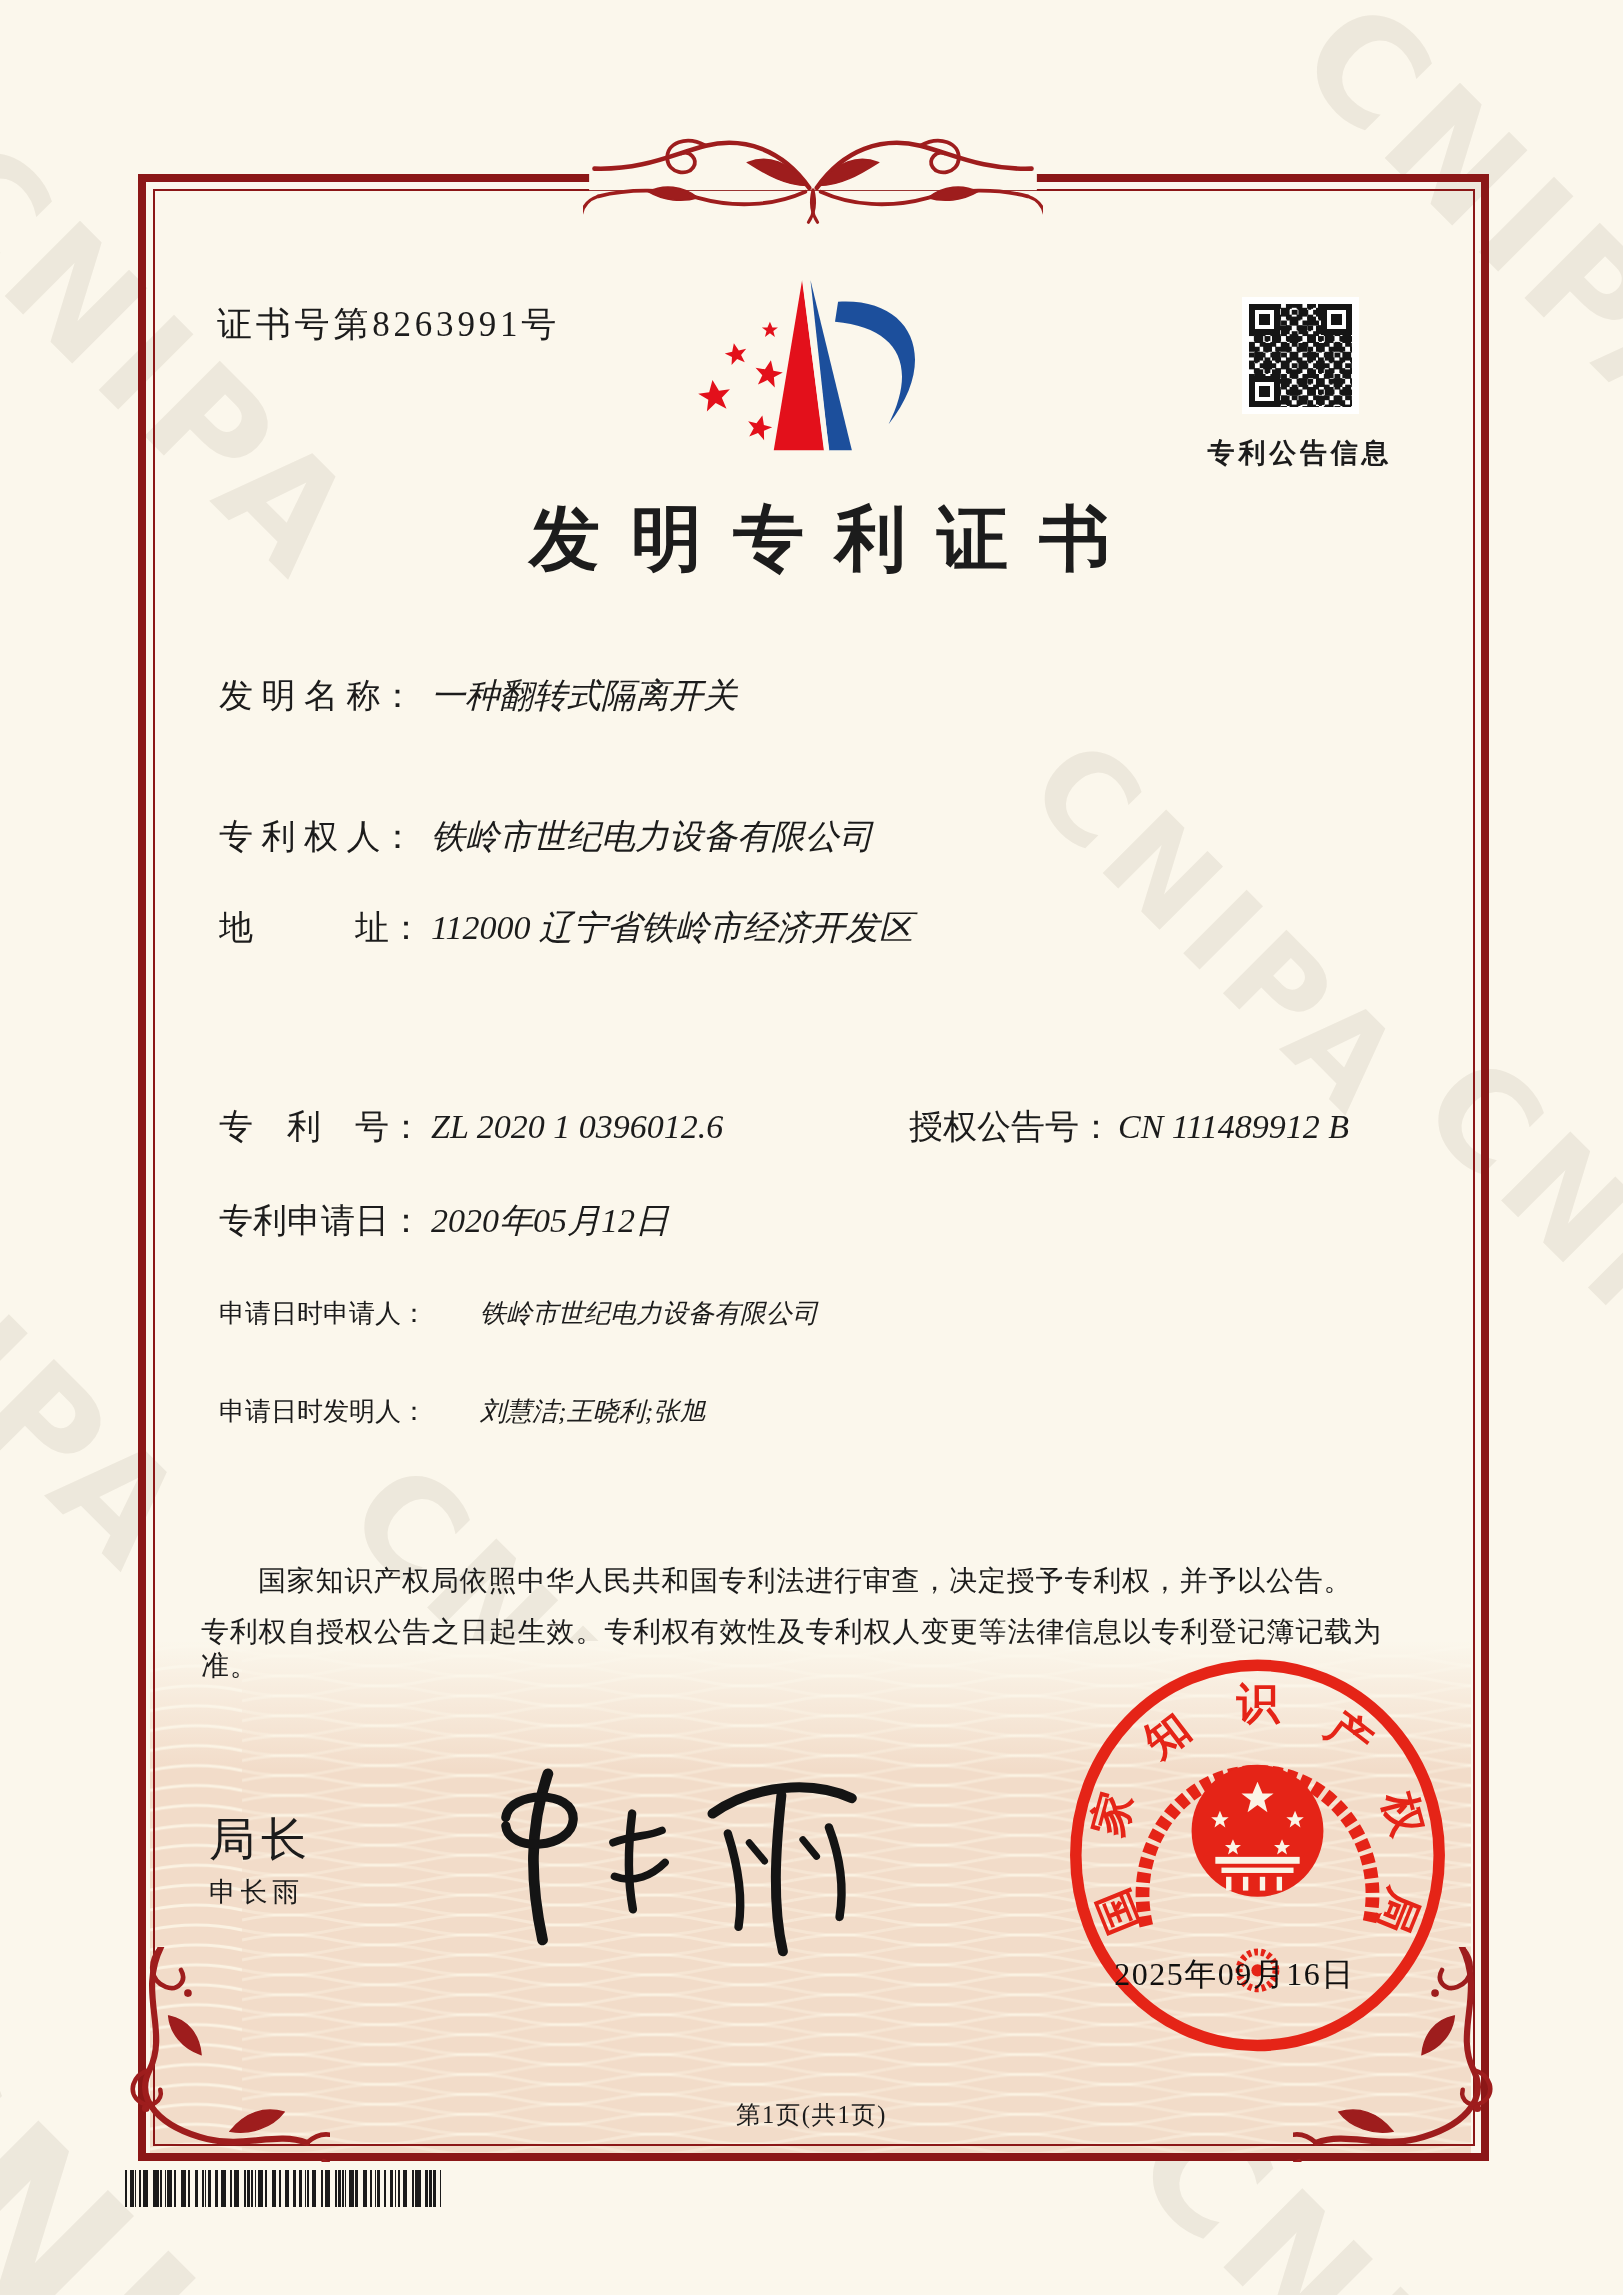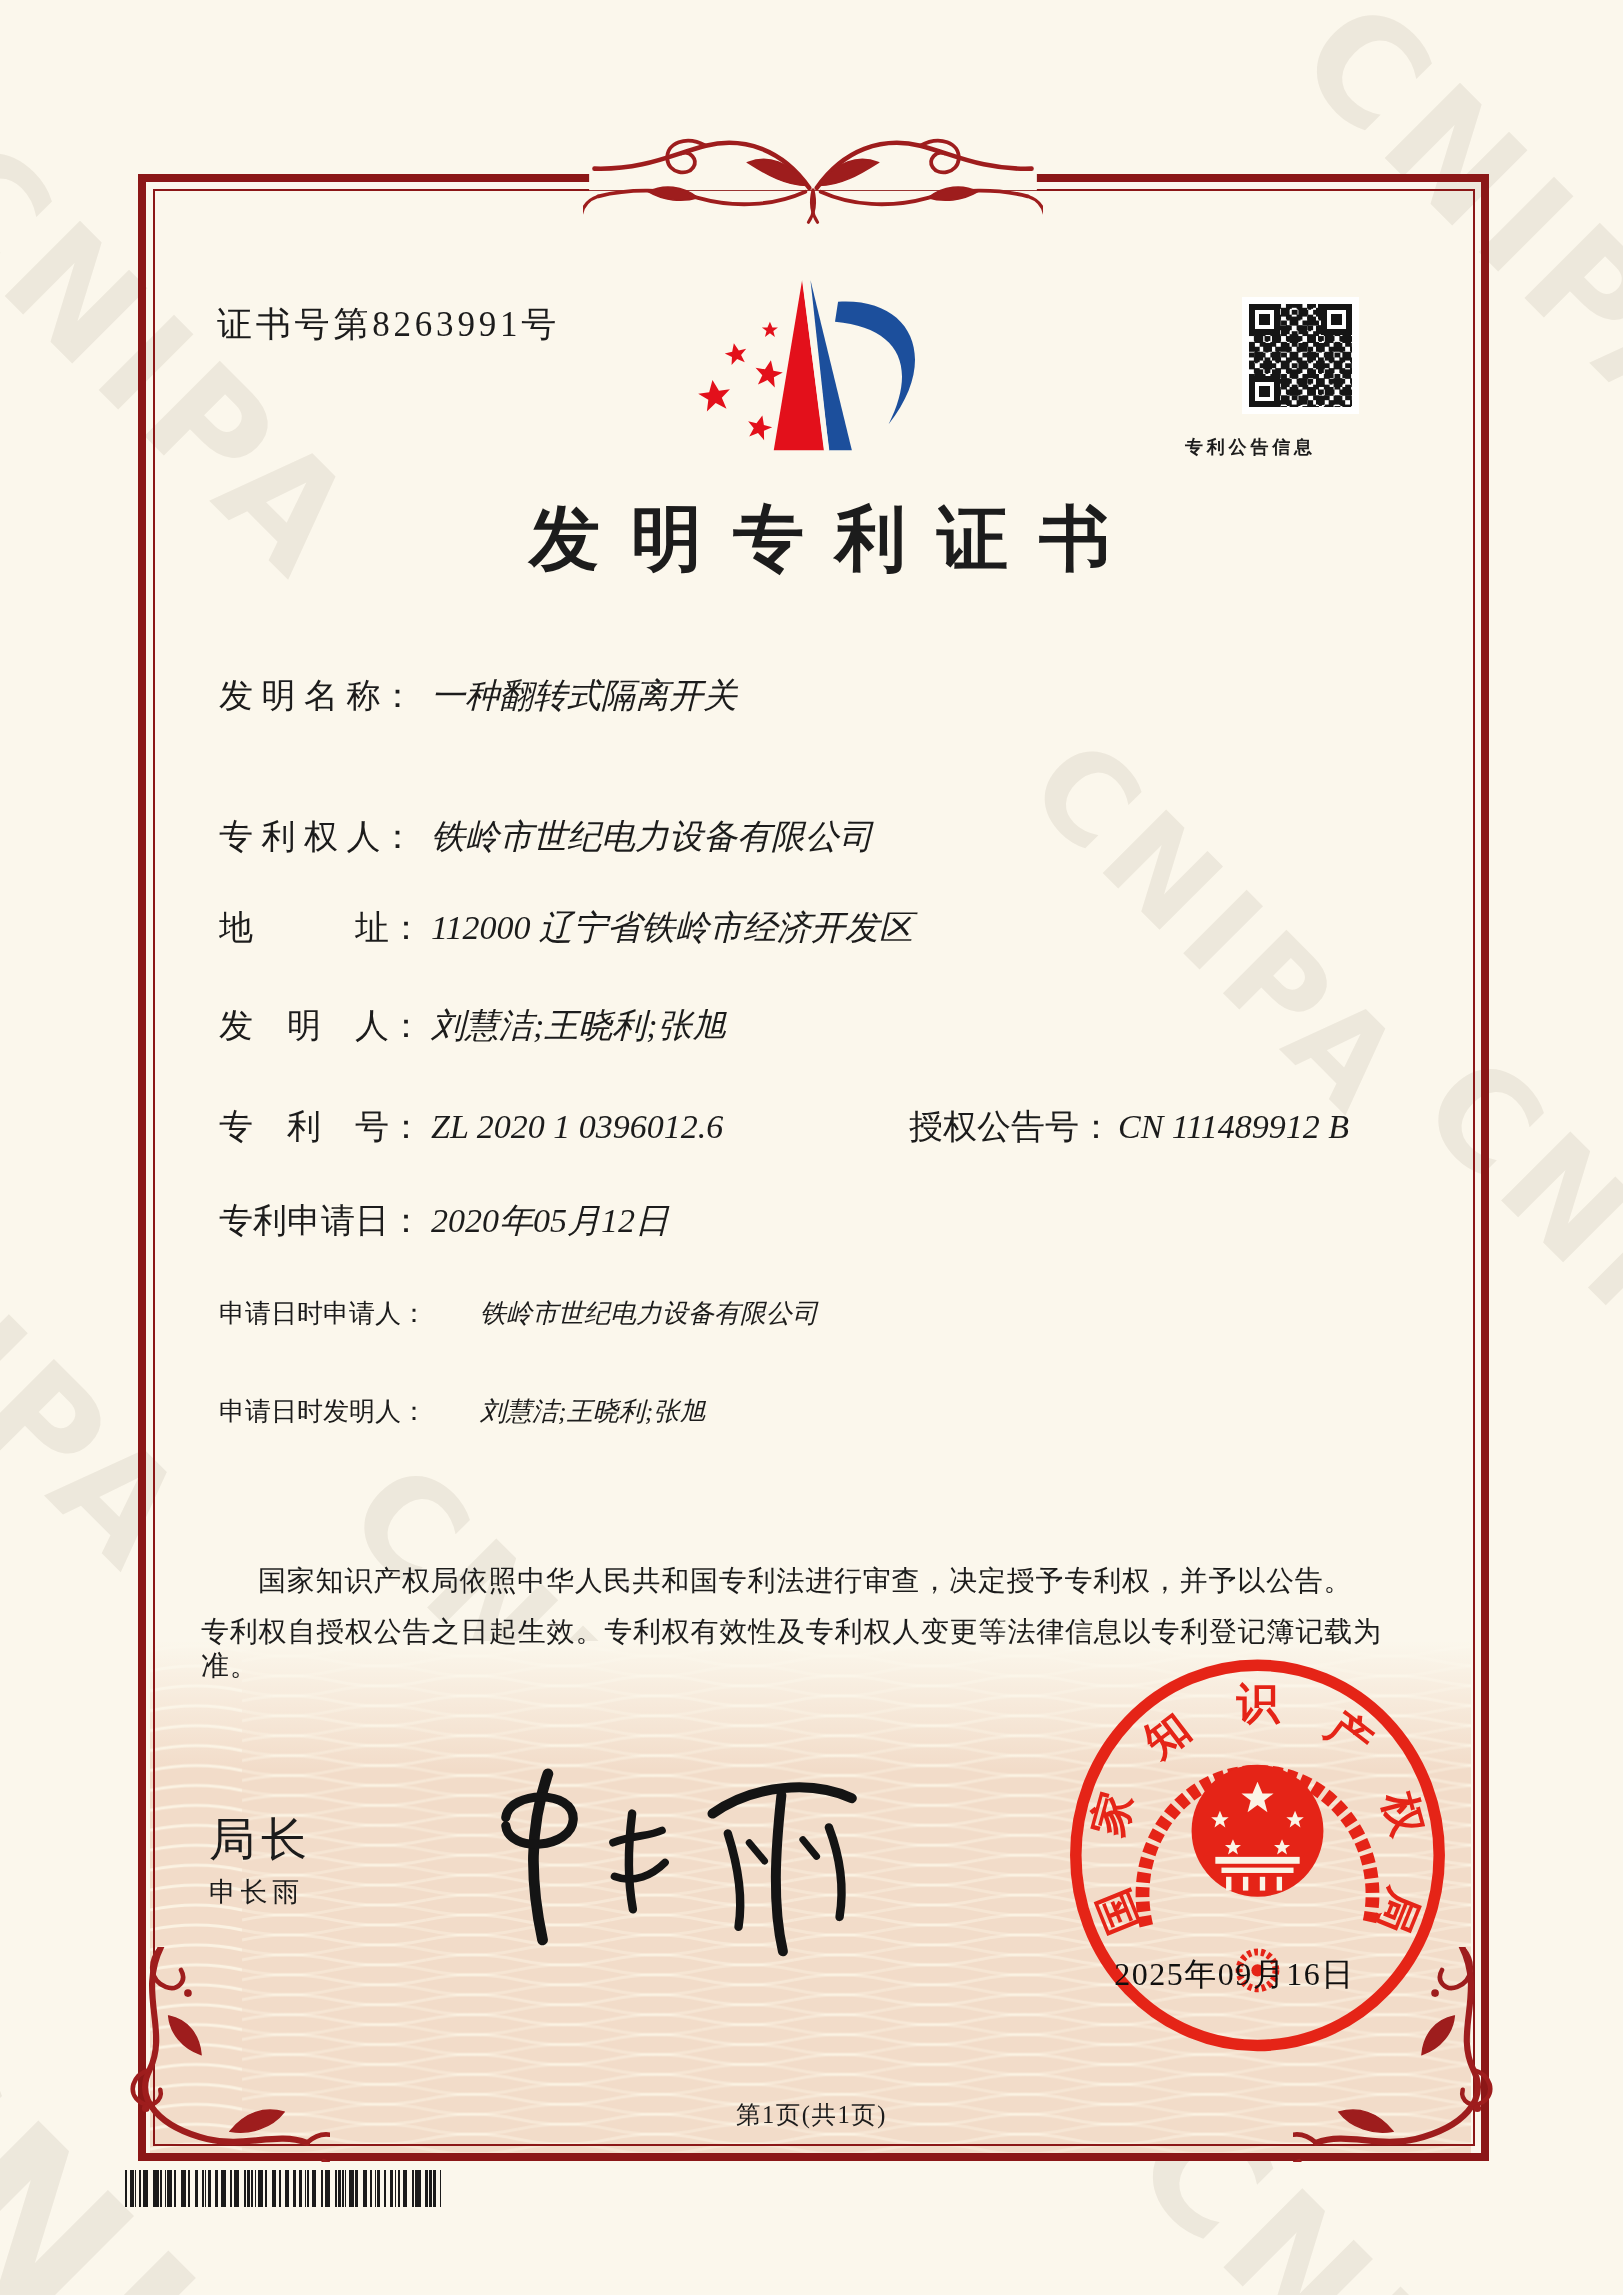--- a/index.html
+++ b/index.html
@@ -36,21 +36,21 @@
   .cert-no { left:217px; top:301px; font-size:35px; letter-spacing:3.8px; z-index:6; }
   .logo { left:688px; top:274px; z-index:6; }
   .qr-block { left:1242px; top:297px; width:117px; height:117px; background:#fff;
     padding:7px; z-index:6; }
   .qr-inner { position:relative; width:100%; height:100%; background:
       repeating-conic-gradient(#151515 0 25%, transparent 0 50%) 0 0/10.7px 10.7px,
       repeating-conic-gradient(#151515 0 25%, transparent 0 50%) 5.4px 3.8px/17.6px 17.6px;
     background-color:#fff; }
   .qr-finder { position:absolute; width:31px; height:31px; border:6.1px solid #151515; background:#fff; }
   .qr-finder i { position:absolute; inset:3.8px; background:#151515; }
-  .qr-label { left:1185px; top:435px; width:230px; font-size:18px;
+  .qr-label { left:1185px; top:435px; width:230px; text-align:center; font-size:27px;
     letter-spacing:3.8px; font-weight:bold; z-index:6; }
 
   .title { left:0; right:0; top:492px; text-align:center; font-size:71px; font-weight:bold;
     letter-spacing:31px; text-indent:31px; z-index:6;padding-left:16px; }
 
   
   .field { position:absolute; left:219px; font-size:34px; white-space:nowrap; z-index:6; }
   .field .flabel { display:inline-block; min-width:212px; }
   .field .fvalue { display:inline-block;font-style:italic; }
   .field.small { font-size:26px; }
@@ -190,23 +190,20 @@
   <div class="abs title">发明专利证书</div>
 
   <div class="field" style="top:673px">
     <span class="flabel">发 明 名 称：</span><span class="fvalue">一种翻转式隔离开关</span>
   </div>
   <div class="field" style="top:814px">
     <span class="flabel">专 利 权 人：</span><span class="fvalue">铁岭市世纪电力设备有限公司</span>
   </div>
   <div class="field" style="top:905px">
     <span class="flabel">地　　　址：</span><span class="fvalue">112000 辽宁省铁岭市经济开发区</span>
-  </div>
-  <div class="field" style="top:1003px">
-    <span class="flabel">发　明　人：</span><span class="fvalue">刘慧洁;王晓利;张旭</span>
   </div>
   <div class="field" style="top:1104px">
     <span class="flabel">专　利　号：</span><span class="fvalue">ZL 2020 1 0396012.6</span>
   </div>
   <div class="field rcol" style="top:1104px">
     <span class="flabel">授权公告号：</span><span class="fvalue">CN 111489912 B</span>
   </div>
   <div class="field" style="top:1198px">
     <span class="flabel">专利申请日：</span><span class="fvalue">2020年05月12日</span>
   </div>

